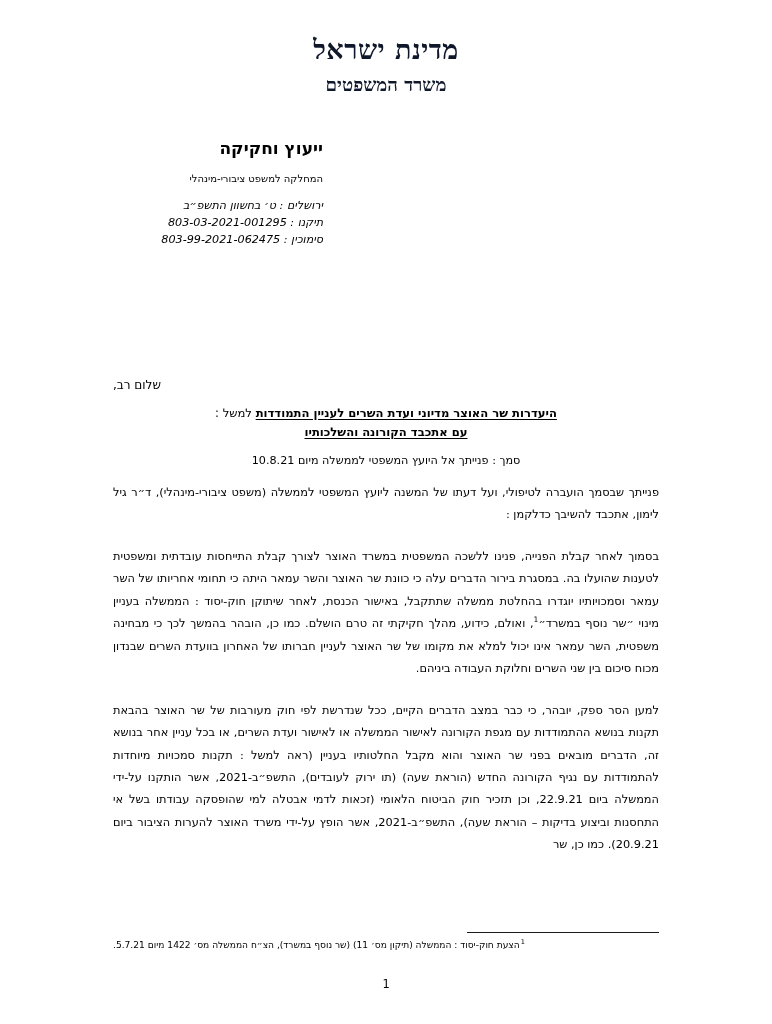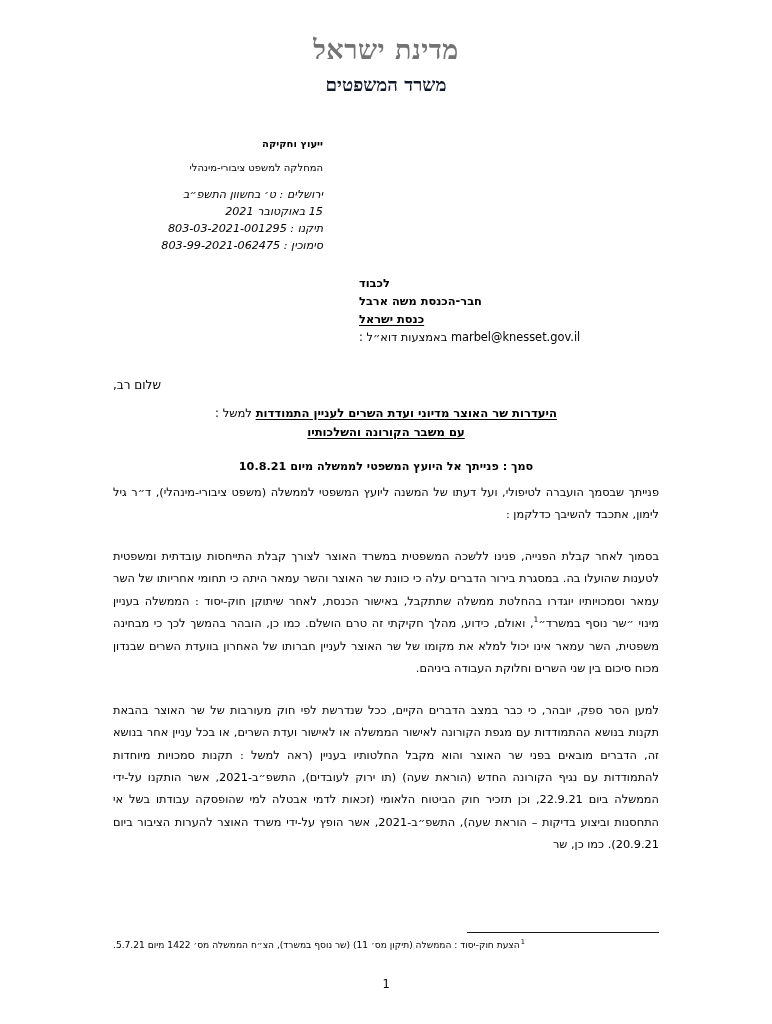--- a/index.html
+++ b/index.html
@@ -29,21 +29,21 @@
     left: 0;
     right: 0;
     text-align: center;
   }
   .state-name {
     font-family: "DejaVu Serif", serif;
     font-size: 27px;
     font-weight: 700;
     letter-spacing: 0.5px;
     line-height: 1.15;
-    color: #737373;
+    color: #0f172a;
   }
   .ministry-name {
     font-family: "DejaVu Serif", serif;
     font-size: 18.5px;
     font-weight: 700;
     margin-top: 9px;
     color: #0f172a;
   }
 
   
@@ -52,21 +52,21 @@
     top: 136px;
     right: 449px;
     width: 215px;
     text-align: right;
     direction: rtl;
     font-size: 11.2px;
     line-height: 1.52;
   }
   .lh-dept1 {
     font-weight: 700;
-    font-size: 10px;
+    font-size: 17px;
     margin-bottom: 9px;
   }
   .lh-dept2 {
     font-weight: 400;
     font-size: 10px;
     margin-bottom: 11px;
   }
   .lh-line { white-space: nowrap; font-style: italic; }
 
   
@@ -114,23 +114,23 @@
     font-size: 11.6px;
     line-height: 1.62;
   }
   .subject-label { font-weight: 400; }
   .subject-text {
     font-weight: 700;
     text-decoration: underline;
     text-underline-offset: 2px;
   }
   .reference {
-    margin-top: 16px;
+    margin-top: 10px;
     font-size: 11.2px;
-    font-weight: 700;
+    font-weight: 400;
     text-decoration: none;
   }
 
   
   .body-copy {
     position: absolute;
     top: 481px;
     right: 113px;
     left: 113px;
     direction: rtl;
@@ -192,39 +192,31 @@
 
   <div class="masthead">
     <div class="state-name">מדינת ישראל</div>
     <div class="ministry-name">משרד המשפטים</div>
   </div>
 
   <div class="letterhead">
     <div class="lh-dept1">ייעוץ וחקיקה</div>
     <div class="lh-dept2">המחלקה למשפט ציבורי-מינהלי</div>
     <div class="lh-line">ירושלים : ט׳ בחשוון התשפ״ב</div>
-    <div class="lh-line">15 באוקטובר 2021</div>
     <div class="lh-line">תיקנו : 803-03-2021-001295</div>
     <div class="lh-line">סימוכין : 803-99-2021-062475</div>
   </div>
 
-  <div class="addressee">
-    <div class="addr-to">לכבוד</div>
-    <div class="addr-name">חבר-הכנסת משה ארבל</div>
-    <div><span class="addr-org">כנסת ישראל</span></div>
-    <div class="addr-mail"><span class="ltr-inline">marbel@knesset.gov.il</span>
-      <span>באמצעות דוא״ל :</span></div>
-  </div>
 
   <div class="greeting">שלום רב,</div>
 
   <div class="subject-wrap">
     <div><span class="subject-text">היעדרות שר האוצר מדיוני ועדת השרים לעניין התמודדות</span>
       <span class="subject-label">למשל :</span></div>
-    <div><span class="subject-text">עם משבר הקורונה והשלכותיו</span></div>
+    <div><span class="subject-text">עם אתכבד הקורונה והשלכותיו</span></div>
     <div class="reference">סמך : פנייתך אל היועץ המשפטי לממשלה מיום 10.8.21</div>
   </div>
 
   <div class="body-copy">
     <p>פנייתך שבסמך הועברה לטיפולי, ועל דעתו של המשנה ליועץ המשפטי לממשלה (משפט ציבורי-מינהלי), ד״ר גיל לימון, אתכבד להשיבך כדלקמן :</p>
     <p><span>בסמוך לאחר קבלת הפנייה, פנינו ללשכה המשפטית במשרד האוצר לצורך קבלת התייחסות עובדתית ומשפטית לטענות שהועלו בה. במסגרת בירור הדברים עלה כי כוונת שר האוצר והשר עמאר היתה כי תחומי אחריותו של השר עמאר וסמכויותיו יוגדרו בהחלטת ממשלה שתתקבל, באישור הכנסת, לאחר שיתוקן חוק-יסוד : הממשלה בעניין מינוי ״שר נוסף במשרד״</span><sup class="fn">1</sup><span>, ואולם, כידוע, מהלך חקיקתי זה טרם הושלם. כמו כן, הובהר בהמשך לכך כי מבחינה משפטית, השר עמאר אינו יכול למלא את מקומו של שר האוצר לעניין חברותו של האחרון בוועדת השרים שבנדון מכוח סיכום בין שני השרים וחלוקת העבודה ביניהם.</span></p>
     <p class="last">למען הסר ספק, יובהר, כי כבר במצב הדברים הקיים, ככל שנדרשת לפי חוק מעורבות של שר האוצר בהבאת תקנות בנושא ההתמודדות עם מגפת הקורונה לאישור הממשלה או לאישור ועדת השרים, או בכל עניין אחר בנושא זה, הדברים מובאים בפני שר האוצר והוא מקבל החלטותיו בעניין (ראה למשל : תקנות סמכויות מיוחדות להתמודדות עם נגיף הקורונה החדש (הוראת שעה) (תו ירוק לעובדים), התשפ״ב-2021, אשר הותקנו על-ידי הממשלה ביום 22.9.21, וכן תזכיר חוק הביטוח הלאומי (זכאות לדמי אבטלה למי שהופסקה עבודתו בשל אי התחסנות וביצוע בדיקות – הוראת שעה), התשפ״ב-2021, אשר הופץ על-ידי משרד האוצר להערות הציבור ביום 20.9.21). כמו כן, שר</p>
   </div>
 
   <div class="footnote-rule"></div>

